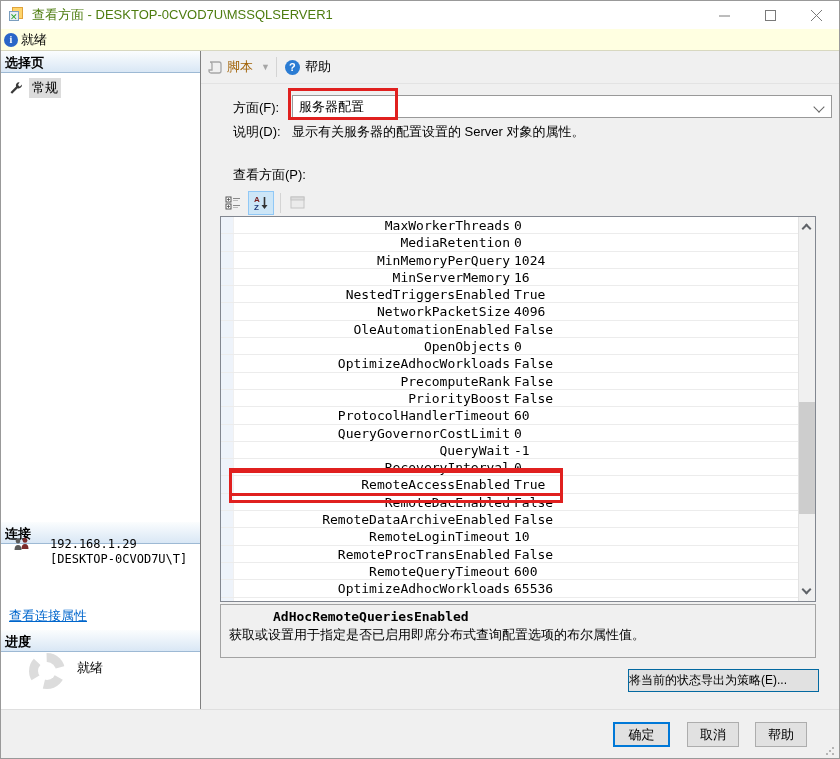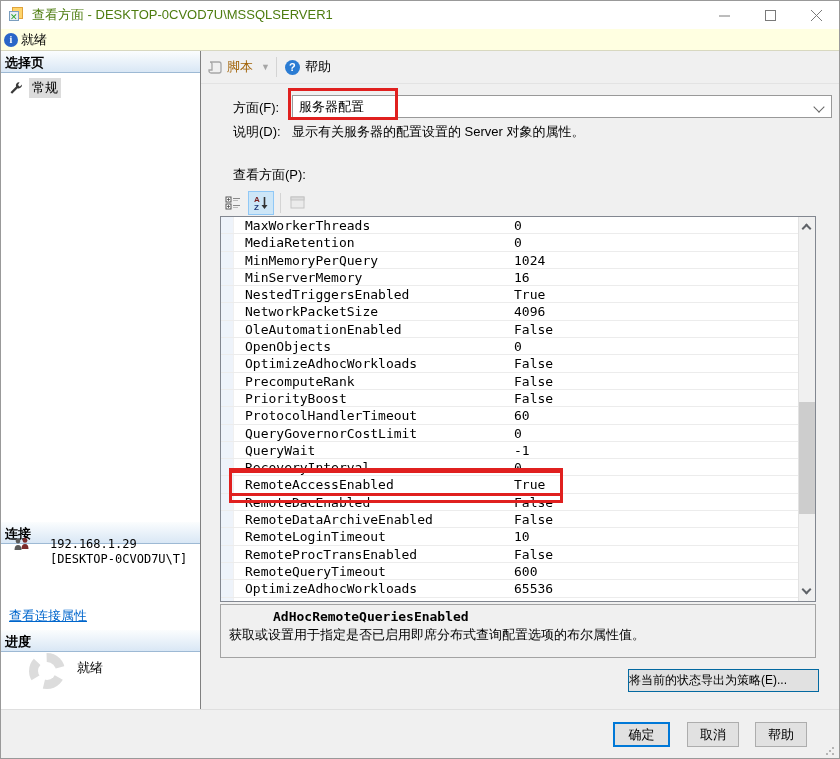--- a/index.html
+++ b/index.html
@@ -60,21 +60,21 @@
   .gt-btn.selected { background:#cde6f7; border:1px solid #90c8f6; }
   .gt-sep { width:1px; height:20px; background:#d4d4d4; margin:0 4px; }
   .gt-btn.disabled { opacity:.5; }
 
   
   .grid { position:absolute; left:19px; top:165px; width:596px; height:386px; background:#fff; border:1px solid #828790; }
   .grid-viewport { position:absolute; left:0; top:0; right:17px; bottom:0; overflow:hidden; }
   .indent-strip { position:absolute; left:0; top:0; width:13px; height:100%; background:#eef3fa; border-right:1px solid #f0f0f0; }
   .rows { position:absolute; left:0; top:0; right:0; }
   .grow { position:relative; display:flex; height:17.3px; border-bottom:1px solid #ececec; font-family:"DejaVu Sans Mono",monospace; font-size:13px; }
-  .grow .name { width:289px; padding-left:24px; line-height:17px; white-space:nowrap; }
+  .grow .name { width:289px; padding-left:24px; line-height:17px; white-space:nowrap;text-align:right; }
   .grow .value { padding-left:4px; line-height:17px; white-space:nowrap; }
   .grow.annotated::after { content:""; position:absolute; left:8px; top:-6px; width:328px; height:27px; border:3px solid #e0201f; z-index:40; }
 
   
   .vscroll { position:absolute; right:0; top:0; width:17px; height:100%; background:#f0f0f0; border-left:1px solid #e2e2e2; }
   .sb-arrow { position:absolute; left:4px; width:8px; height:8px; }
   .sb-arrow span { position:absolute; left:0; width:7px; height:7px; border-left:2px solid #5f6368; border-top:2px solid #5f6368; }
   .sb-up { top:6px; } .sb-up span { transform:rotate(45deg); top:2px; }
   .sb-down { bottom:6px; } .sb-down span { transform:rotate(225deg); top:-1px; }
   .sb-thumb { position:absolute; left:0; top:185px; width:16px; height:112px; background:#cdcdcd; }

